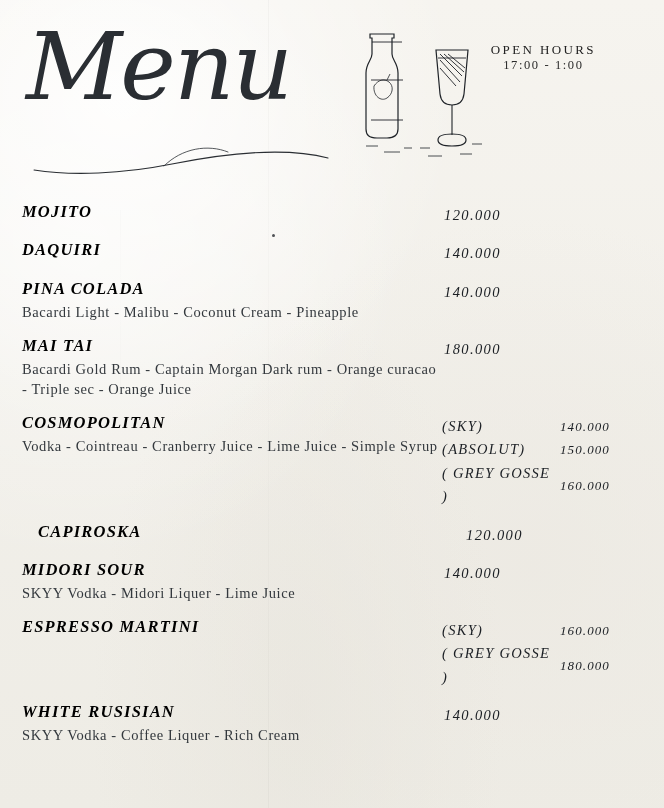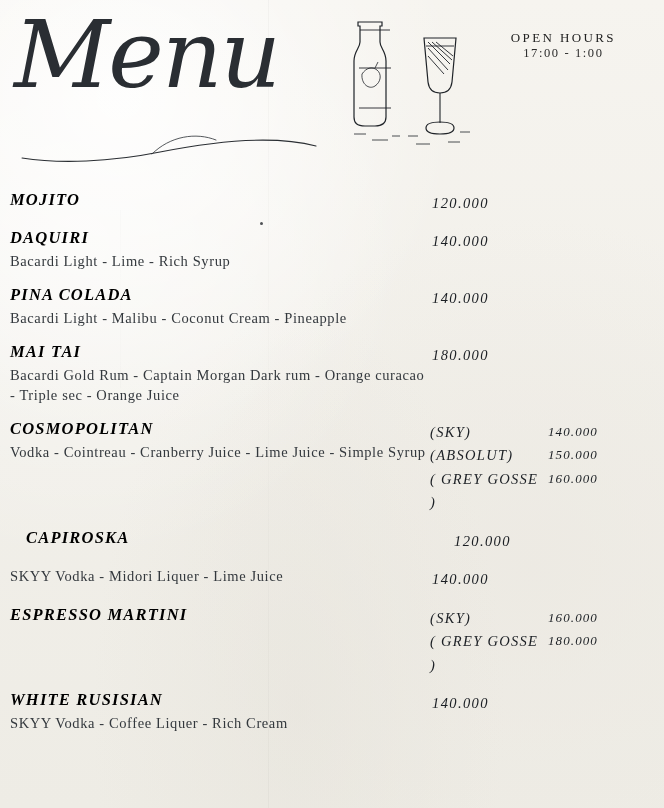--- a/index.html
+++ b/index.html
@@ -39,21 +39,21 @@
     width: 1px;
     background: linear-gradient(180deg, rgba(0,0,0,0.05), rgba(0,0,0,0.015), rgba(0,0,0,0.05));
     opacity: 0.6;
   }
   .fold.a { left: 268px; }
   .fold.b { left: 120px; top: 210px; bottom: 420px; opacity: 0.25; }
 
   .content {
     position: relative;
     z-index: 2;
-    padding: 0;
+    padding: 12px;
   }
 
   
   .header {
     position: relative;
     height: 182px;
   }
   .menu-word {
     position: absolute;
     left: 14px;
@@ -67,21 +67,21 @@
   }
   .menu-flourish {
     position: absolute;
     left: 20px;
     top: 112px;
     width: 300px;
     height: 52px;
   }
   .hours {
     position: absolute;
-    right: 48px;
+    right: 56px;
     top: 30px;
     text-align: center;
   }
   .hours-title {
     font-family: "Liberation Serif", serif;
     font-size: 13px;
     letter-spacing: 2.4px;
     color: #222;
   }
   .hours-value {
@@ -130,21 +130,21 @@
     letter-spacing: 0.6px;
     color: #33383d;
     line-height: 1.42;
   }
   .prices {
     flex: 1 1 auto;
     padding-top: 2px;
   }
   .price-line {
     display: flex;
-    align-items: flex-start;
+    align-items: center;
     font-family: "Liberation Serif", serif;
     font-style: italic;
     font-size: 14.5px;
     letter-spacing: 1.3px;
     color: #1b1f24;
     line-height: 1.62;
   }
   .price-line .variant {
     width: 118px;
     flex: 0 0 118px;
@@ -237,21 +237,20 @@
           </div>
         </div>
       </div>
     </div>
 
     <div class="item">
       <div class="dot-speck" style="left:250px; top:-6px;"></div>
       <div class="row">
         <div class="left">
           <div class="name">DAQUIRI</div>
-          <div class="desc">Bacardi Light - Lime - Rich Syrup</div>
         </div>
         <div class="prices">
           <div class="price-line single">
             <span class="amount">140.000</span>
           </div>
         </div>
       </div>
     </div>
 
     <div class="item">
@@ -314,20 +313,21 @@
           <div class="price-line single" style="padding-left:24px;">
             <span class="amount">120.000</span>
           </div>
         </div>
       </div>
     </div>
 
     <div class="item">
       <div class="row">
         <div class="left">
+          <div class="name">MIDORI SOUR</div>
           <div class="desc">SKYY Vodka - Midori Liquer - Lime Juice</div>
         </div>
         <div class="prices">
           <div class="price-line single">
             <span class="amount">140.000</span>
           </div>
         </div>
       </div>
     </div>
 

